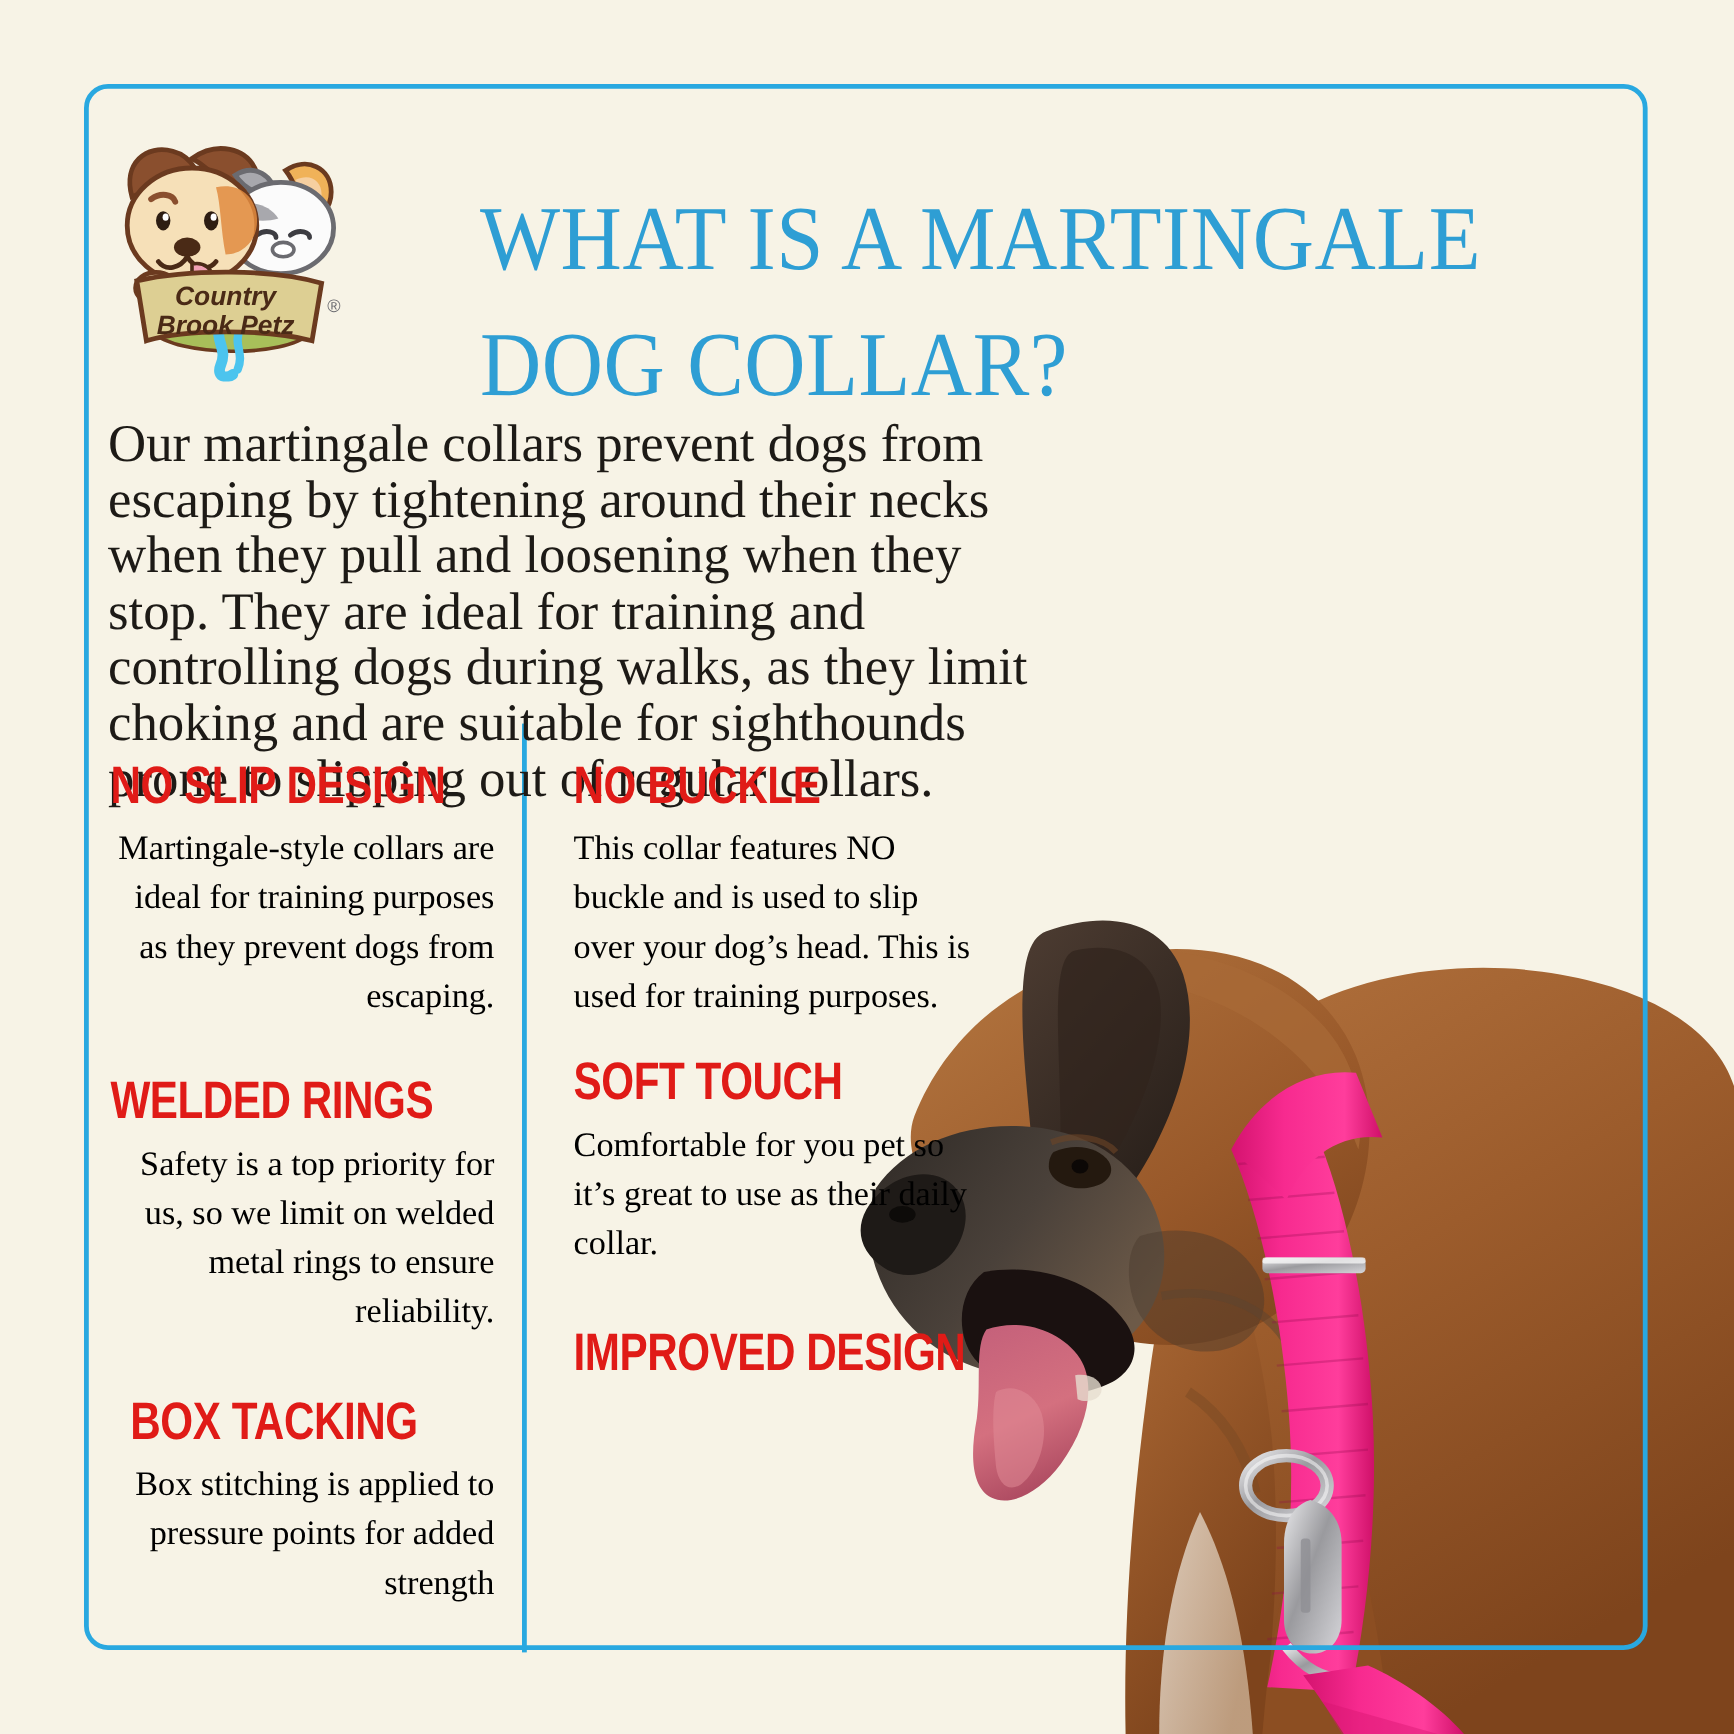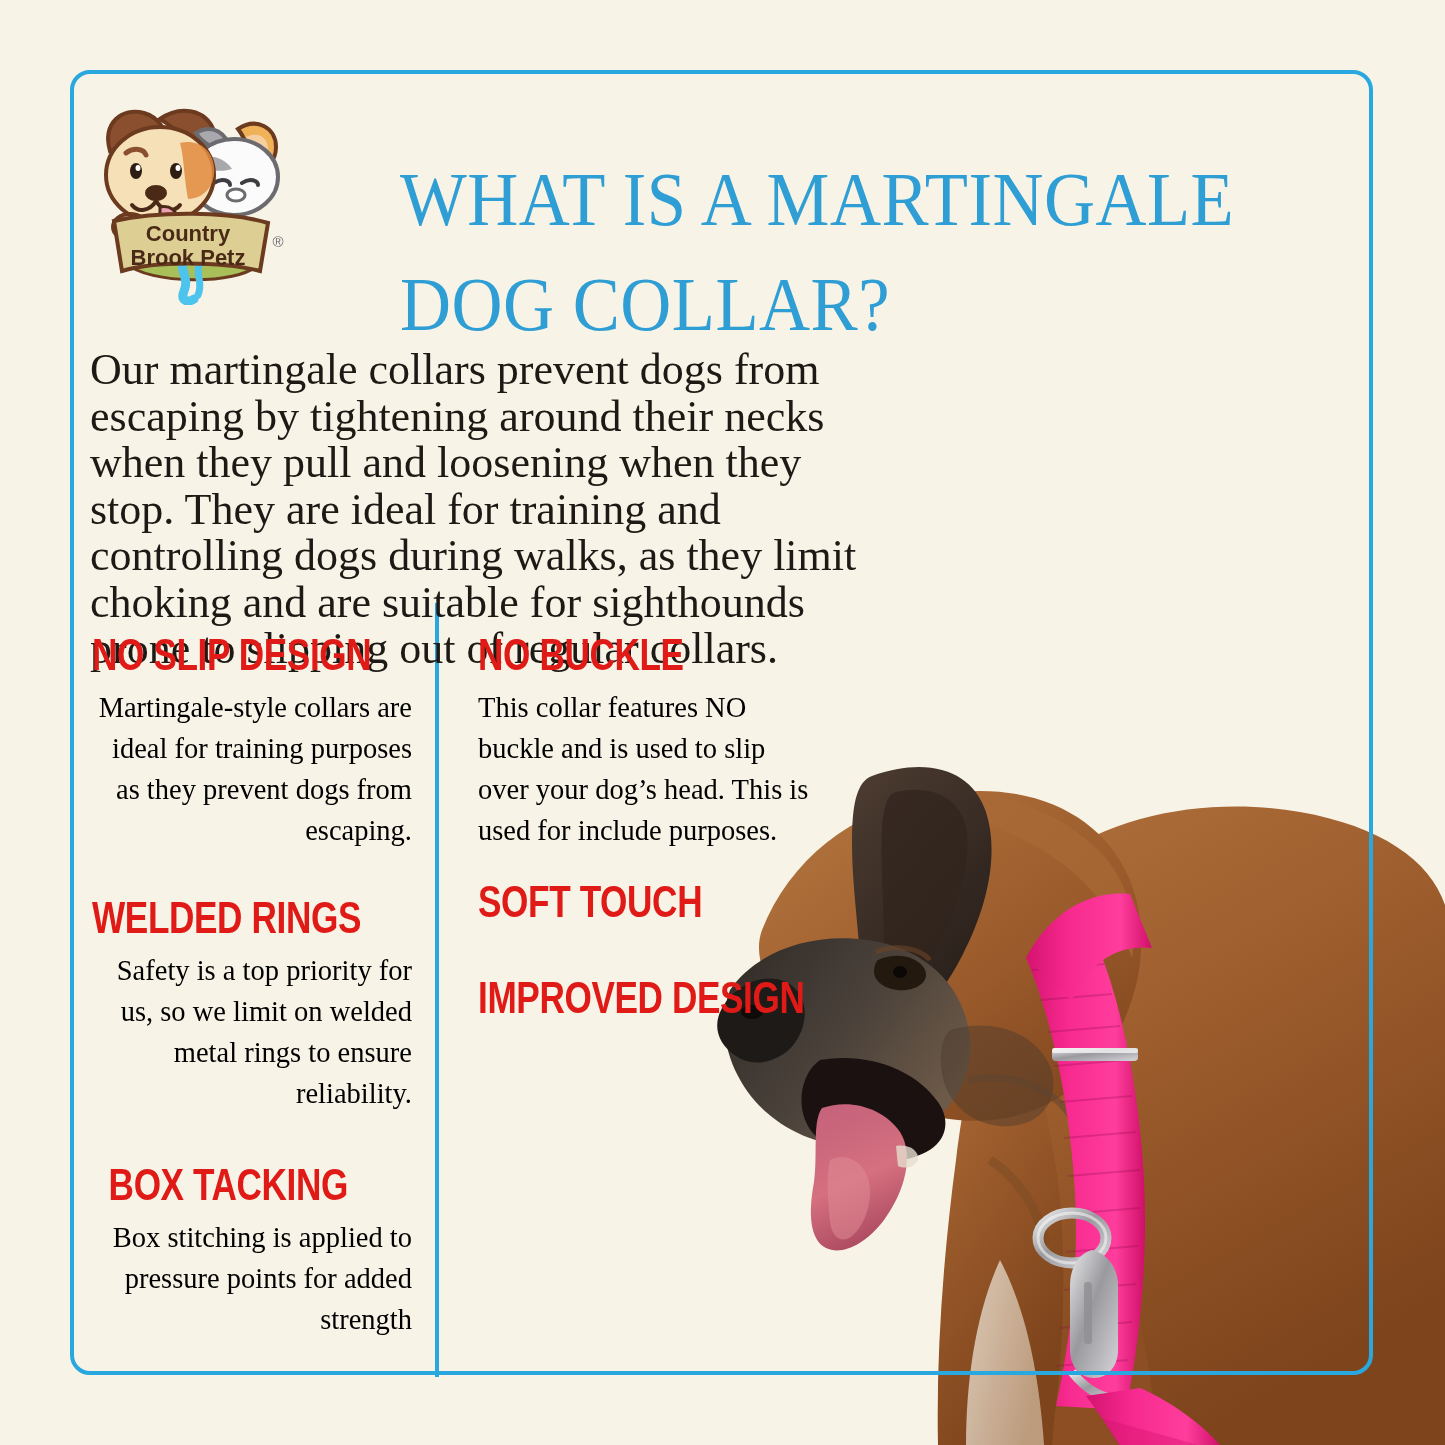--- a/index.html
+++ b/index.html
@@ -38,23 +38,24 @@
     position:absolute;
     left:435px;top:603px;
     width:4px;height:774px;
     background:#29a8e0;
     z-index:6;
   }
 
   
   .logo{
     position:absolute;
-    left:88px;top:95px;
+    left:88px;top:108px;
     width:205px;height:210px;
     z-index:8;
+    font-style:italic;
   }
   .logo svg{display:block;}
 
   
   .title{
     position:absolute;
     left:400px;top:96px;
     width:900px;
     z-index:8;
     color:#2e9ed4;
@@ -287,23 +288,24 @@
     </div>
     <div class="feat">
       <h3>BOX TACKING</h3>
       <p>Box stitching is applied to pressure points for added strength</p>
     </div>
   </div>
 
   <div class="col col-right">
     <div class="feat">
       <h3>NO BUCKLE</h3>
-      <p>This collar features NO buckle and is used to slip over your dog’s head. This is used for include purposes.</p>
+      <p>This collar features NO buckle and is used to slip over your dog’s head. This is used for training purposes.</p>
     </div>
     <div class="feat">
       <h3>SOFT TOUCH</h3>
+      <p>Comfortable for you pet so it’s great to use as their daily collar.</p>
     </div>
     <div class="feat">
       <h3 class="wrap">IMPROVED DESIGN</h3>
     </div>
   </div>
 
 </div>
 
 </body></html>

